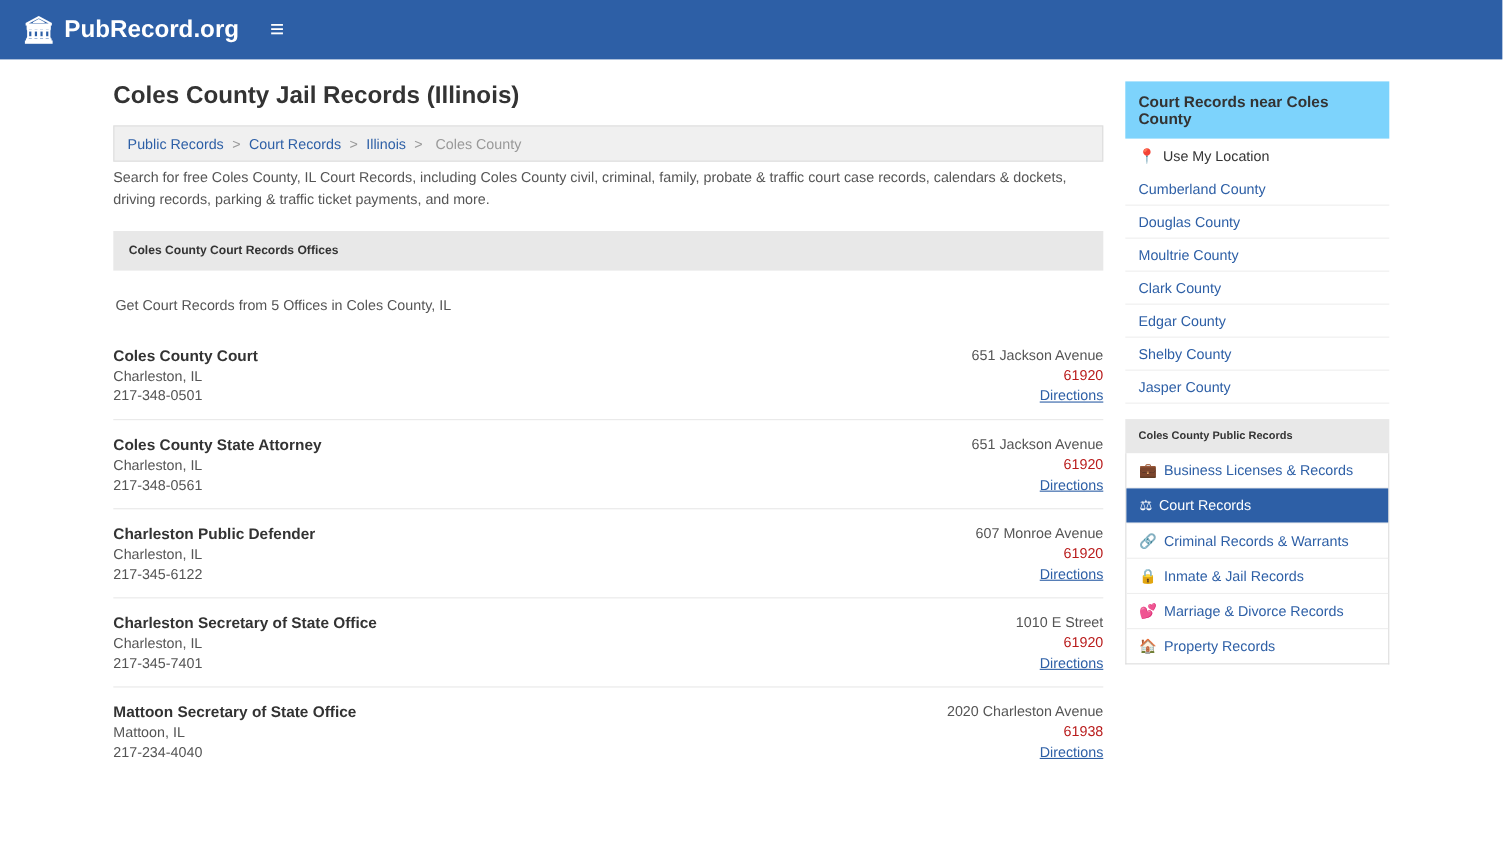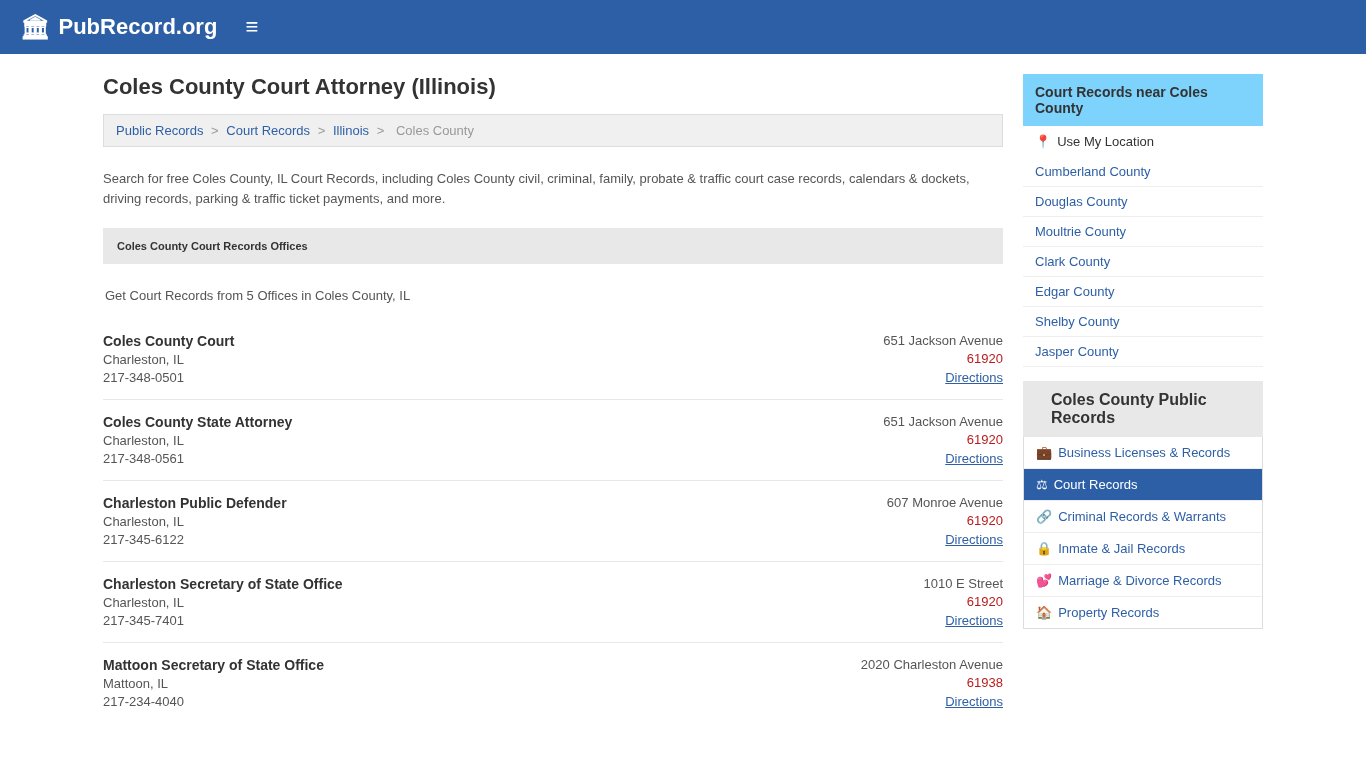--- a/index.html
+++ b/index.html
@@ -75,21 +75,21 @@
       color: #333;
       margin-bottom: 14px;
     }
 
     
     .breadcrumb {
       background: #f0f0f0;
       padding: 8px 12px;
       font-size: 13px;
       color: #666;
-      margin-bottom: 22px;
+      margin-bottom: 4px;
       border: 1px solid #ddd;
     }
     .breadcrumb a {
       color: #2d5fa6;
       text-decoration: none;
     }
     .breadcrumb span {
       margin: 0 4px;
       color: #999;
     }
@@ -201,23 +201,23 @@
       padding: 7px 12px;
       color: #2d5fa6;
       text-decoration: none;
       font-size: 13px;
       border-bottom: 1px solid #eee;
     }
 
     
     .sidebar-public-section-header {
       background: #e8e8e8;
-      padding: 10px 28px;
-      font-weight: bold;
-      font-size: 16px;
+      padding: 10px 12px;
+      font-weight: bold;
+      font-size: 10px;
       margin-top: 14px;
     }
 
     .public-records-list {
       list-style: none;
       border: 1px solid #ddd;
       border-top: none;
     }
     .public-records-list li {
       border-bottom: 1px solid #eee;
@@ -252,21 +252,21 @@
     <span class="logo-icon">🏛</span>
     <span>PubRecord.org</span>
   </a>
   <button class="menu-button">≡</button>
 </header>
 
 <div class="main-container">
 
   <div class="content">
 
-    <h1 class="page-title">Coles County Court Attorney (Illinois)</h1>
+    <h1 class="page-title">Coles County Jail Records (Illinois)</h1>
 
     <div class="breadcrumb">
       <a href="#">Public Records</a>
       <span> &gt; </span>
       <a href="#">Court Records</a>
       <span> &gt; </span>
       <a href="#">Illinois</a>
       <span> &gt; </span>
       <span>Coles County</span>
     </div>

